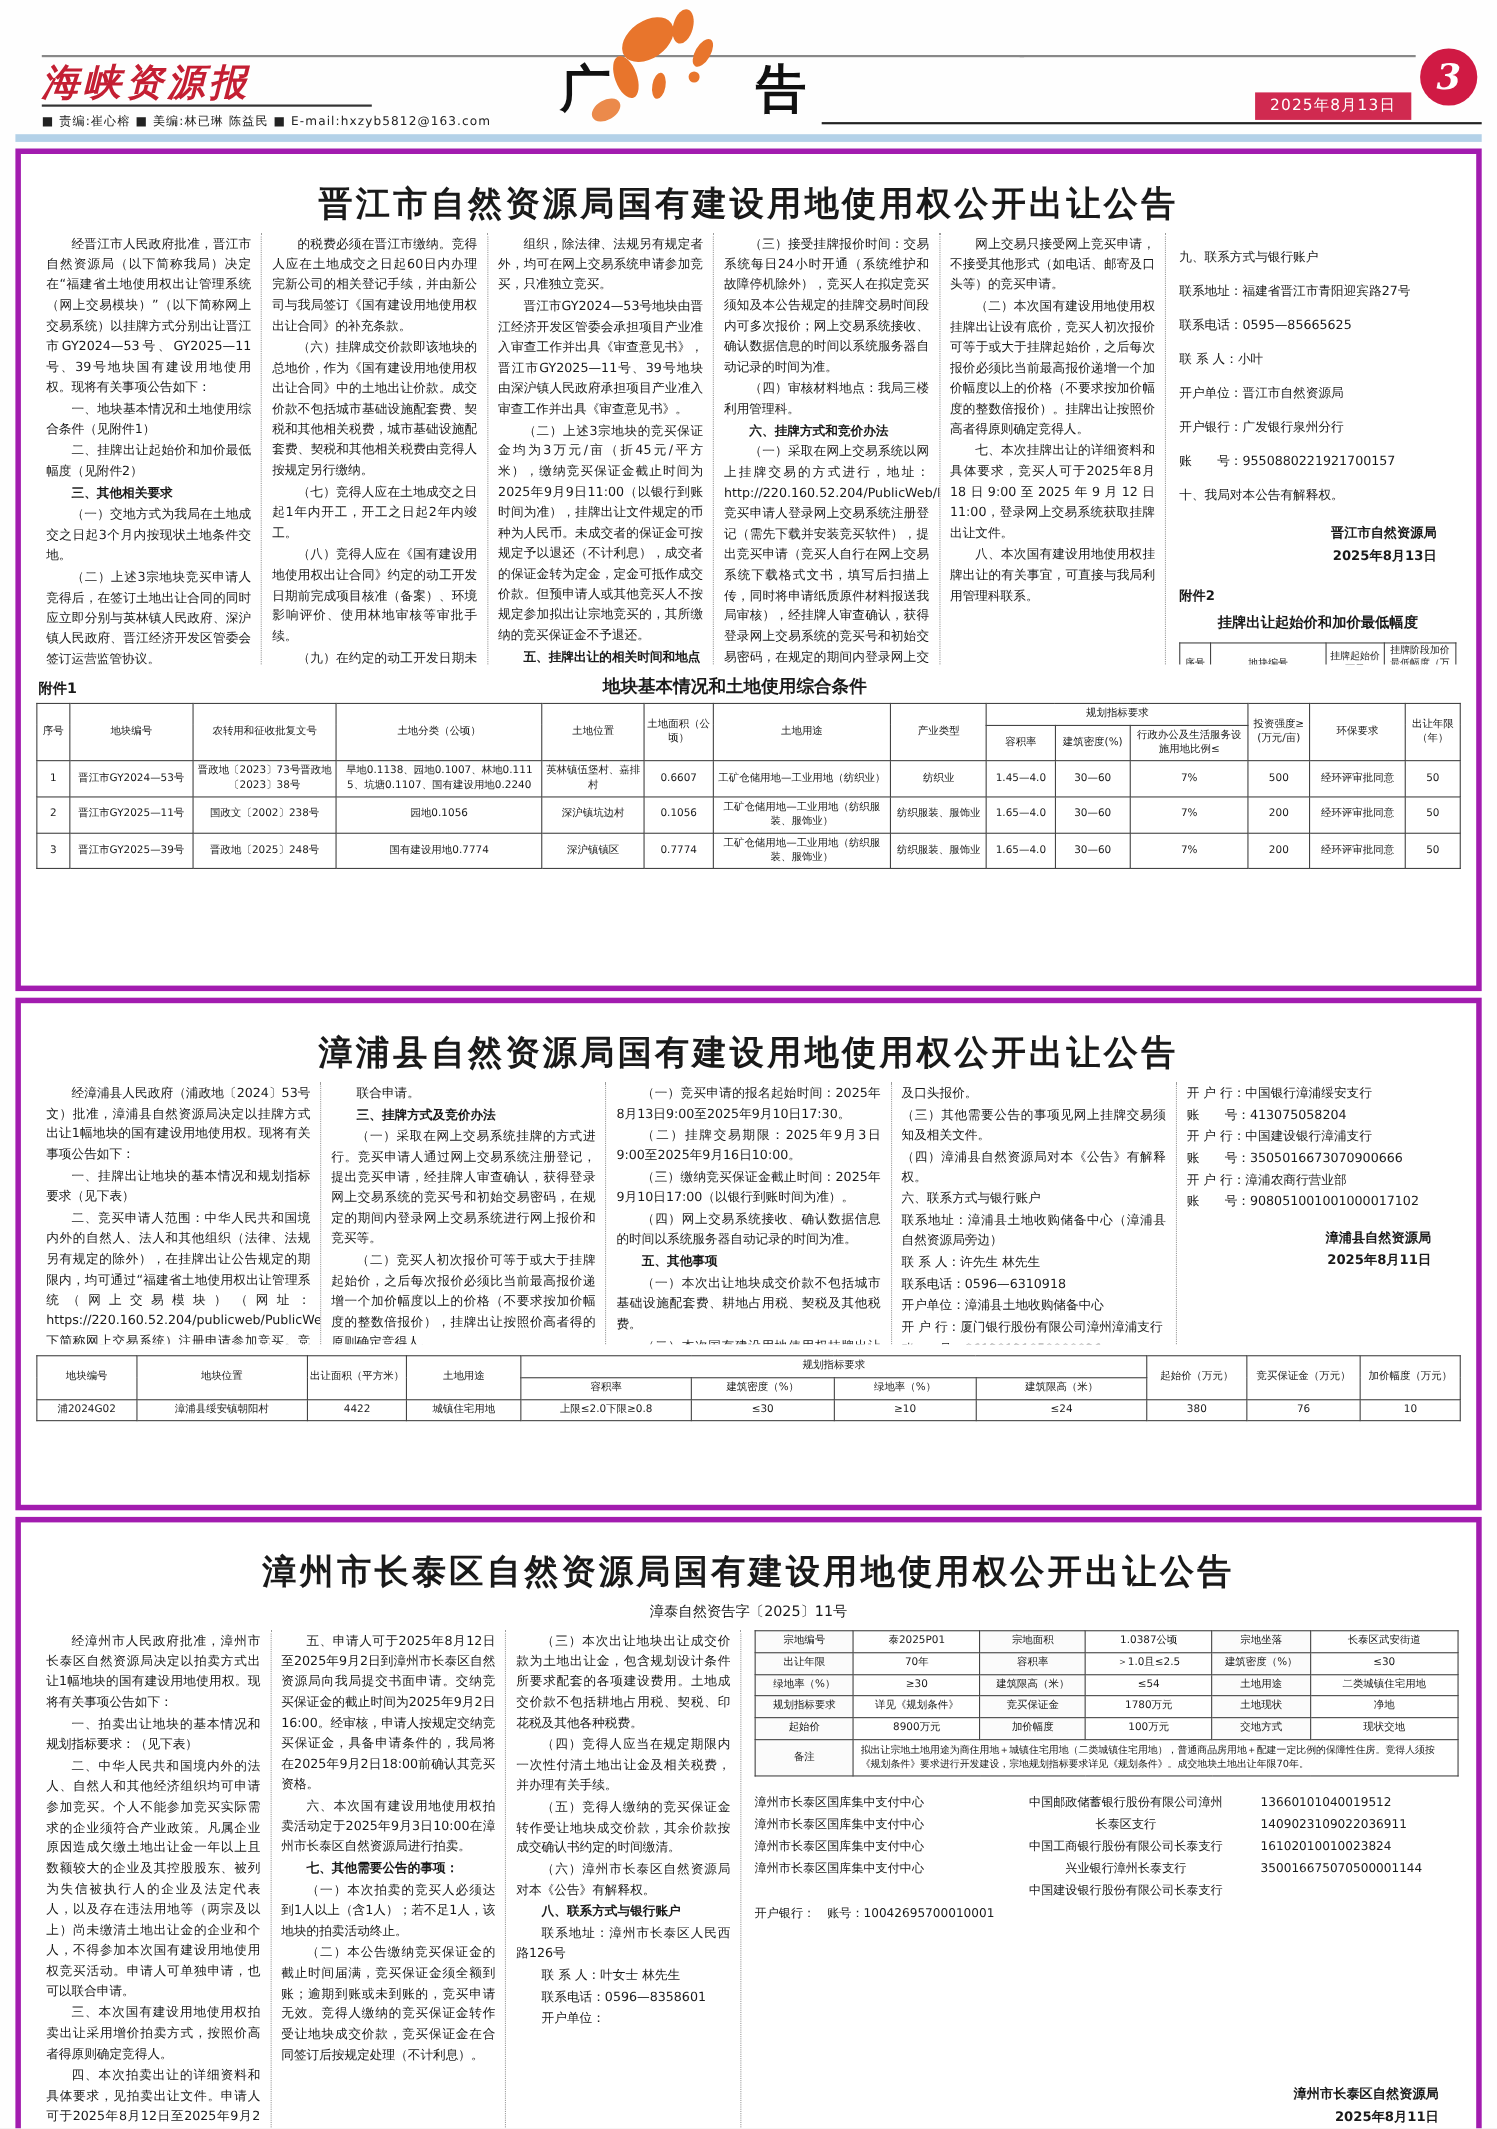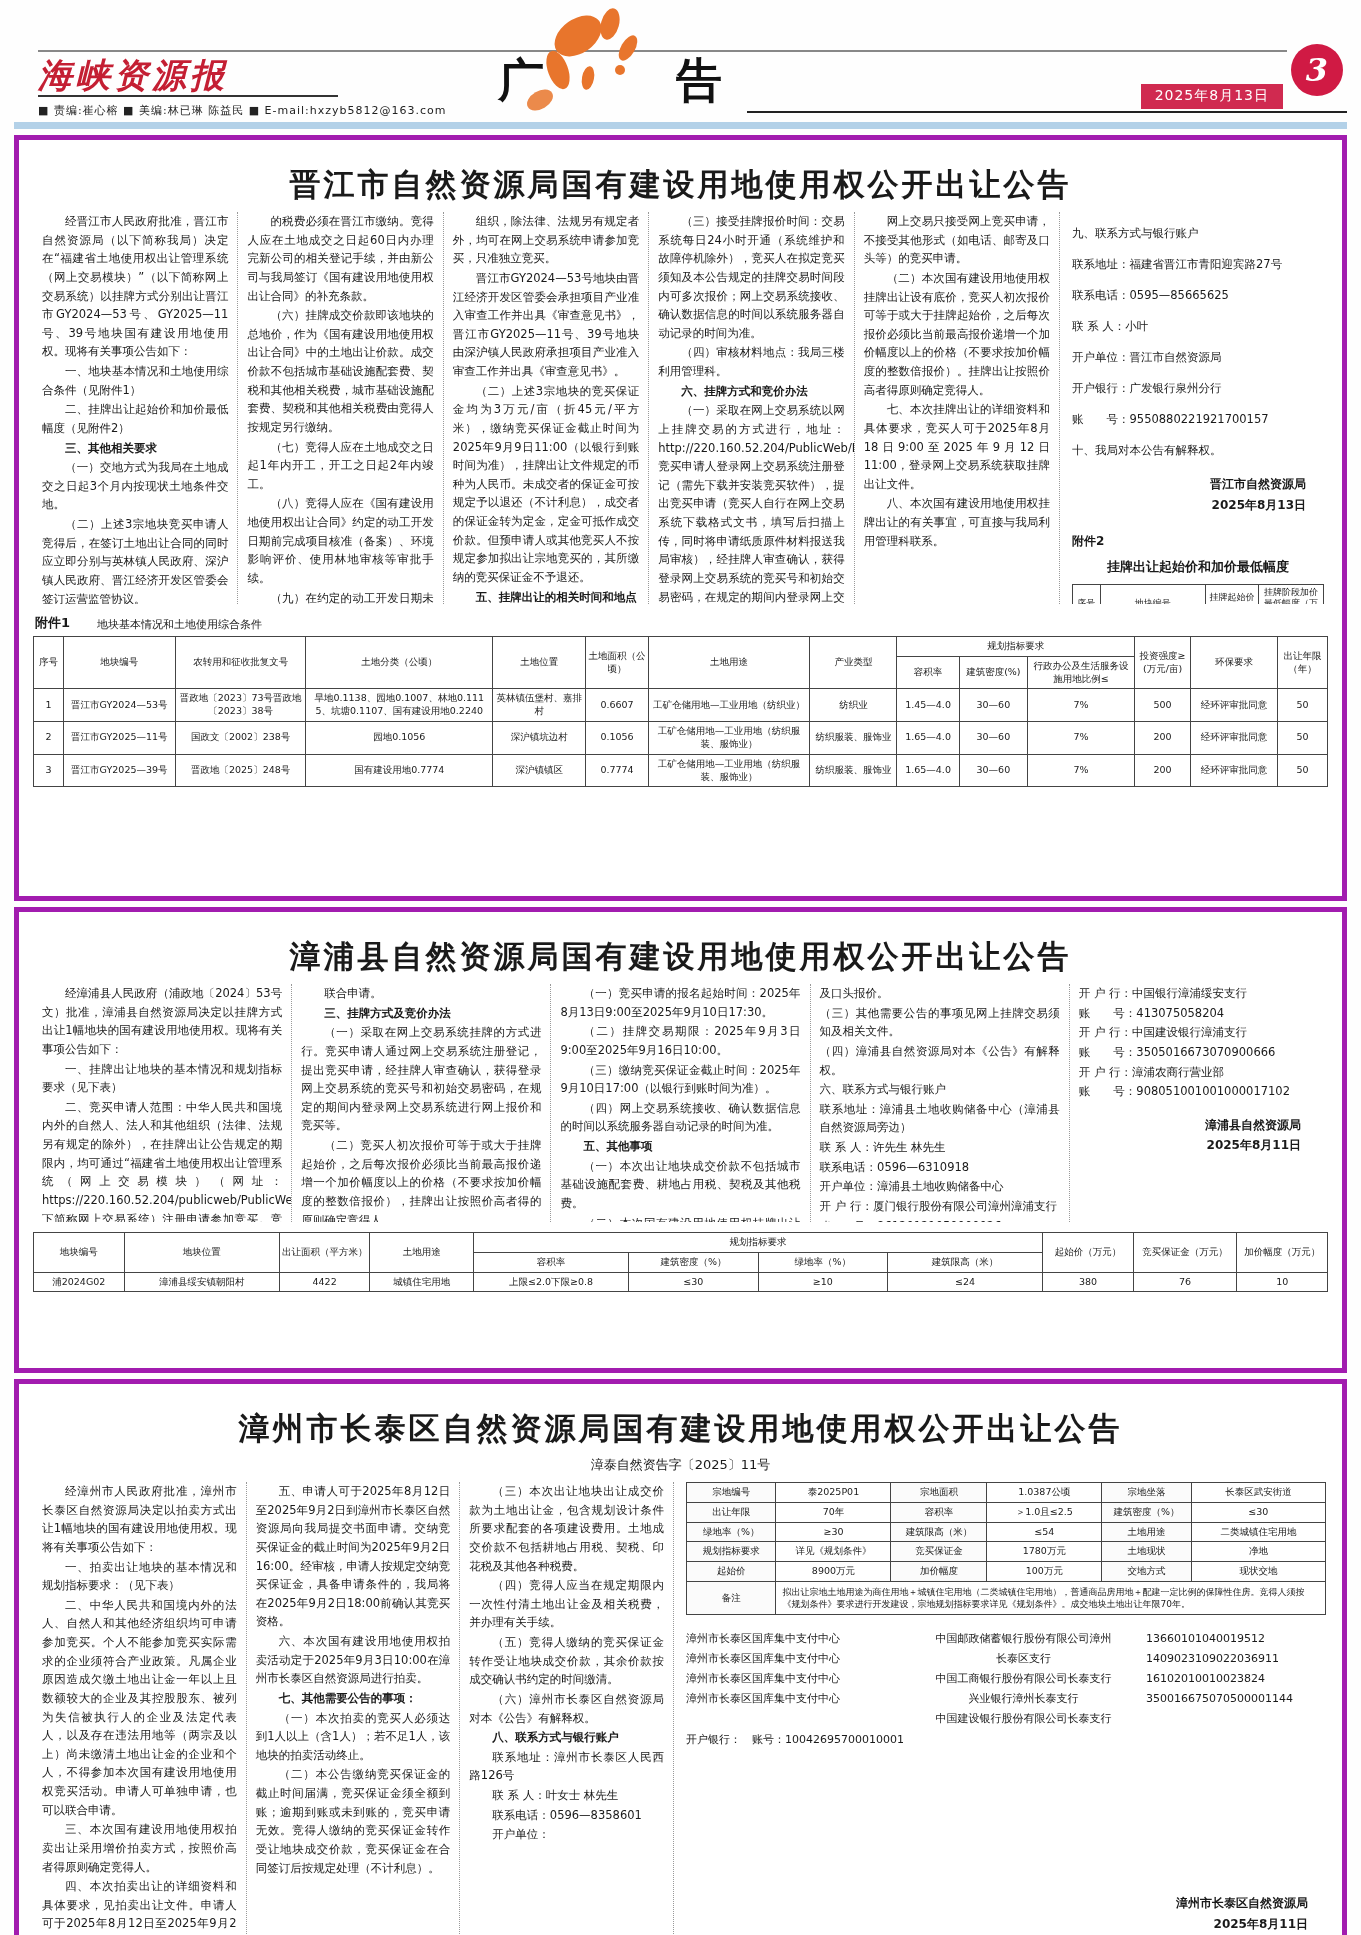--- a/index.html
+++ b/index.html
@@ -6,21 +6,21 @@
   .page{width:1361px;height:1935px;background:#fefefe;position:relative;overflow:hidden;
         font-family:"DejaVu Sans","Liberation Sans",sans-serif;color:#1a1a1a;}
   
   .masthead{position:relative;height:118px;}
   .mh-rule-top{position:absolute;left:38px;right:30px;top:50px;height:2px;background:#888;}
   .mh-left{position:absolute;left:38px;top:58px;}
   .logo{font-size:34px;font-weight:bold;color:#c41f33;letter-spacing:4px;
         font-family:"DejaVu Serif","Liberation Serif",serif;font-style:italic;line-height:1;}
   .logo-underline{height:2px;background:#333;width:300px;margin-top:3px;}
   .editors{font-size:11px;color:#222;margin-top:6px;letter-spacing:1px;}
-  .mh-center{position:absolute;left:480px;top:8px;width:220px;height:108px;}
+  .mh-center{position:absolute;left:491px;top:8px;width:220px;height:108px;}
   .ad-flower{position:absolute;left:20px;top:0;}
   .ad-text{position:absolute;left:18px;top:42px;font-size:46px;font-weight:bold;
            letter-spacing:58px;color:#111;font-family:"DejaVu Serif","Liberation Serif",serif;white-space:nowrap;}
   .mh-right{position:absolute;right:14px;top:0;width:420px;height:118px;}
   .mh-rule-right{position:absolute;right:60px;top:50px;left:0;height:2px;background:#888;}
   .mh-rule-bottom{position:absolute;right:0;top:111px;left:-180px;height:2px;background:#222;}
   .datebar{position:absolute;right:64px;top:84px;background:#d02a50;color:#fff;
            font-size:14px;padding:3px 14px 4px 14px;letter-spacing:1px;}
   .pagenum{position:absolute;right:4px;top:44px;width:52px;height:52px;border-radius:50%;
            background:#d01a44;color:#fff;font-size:32px;font-weight:bold;
@@ -35,21 +35,21 @@
   .cols{display:flex;align-items:stretch;}
   .col{flex:1 1 0;padding:0 9px;font-size:11.5px;line-height:1.62;text-align:justify;overflow:hidden;}
   .col + .col{border-left:1px dotted #999;}
   .col p{margin:0 0 1px 0;text-indent:2em;}
   .col p.sec{font-weight:bold;}
   .infocol{flex:0 0 252px;padding:0 4px 0 12px;border-left:1px dotted #999;font-size:11.5px;line-height:1.7;overflow:hidden;}
   .sig{text-align:right;font-size:12px;font-weight:bold;line-height:1.7;margin-top:14px;padding-right:18px;}
   
   .att-head{display:flex;justify-content:space-between;align-items:flex-end;margin:10px 2px 4px 2px;gap:27px;}
   .att-label{font-size:13px;font-weight:bold;}
-  .att-title{font-size:11px;font-weight:normal;text-align:left;flex:1;}
+  .att-title{font-size:16px;font-weight:bold;text-align:center;flex:1;}
   table.grid{border-collapse:collapse;width:100%;font-size:9.5px;table-layout:fixed;}
   table.grid th,table.grid td{border:1px solid #444;padding:3px 2px;text-align:center;vertical-align:middle;
       overflow:hidden;word-break:break-all;line-height:1.35;}
   table.grid th{font-weight:normal;}
   table.small{border-collapse:collapse;width:100%;font-size:9px;margin-top:6px;table-layout:fixed;}
   table.small th,table.small td{border:1px solid #444;padding:2px 1px;text-align:center;word-break:break-all;line-height:1.3;}
   table.small th{font-weight:normal;}
   .att2-title{font-size:13px;font-weight:bold;text-align:center;margin-top:4px;}
   .att2-label{font-size:12px;font-weight:bold;margin-top:16px;}
   

